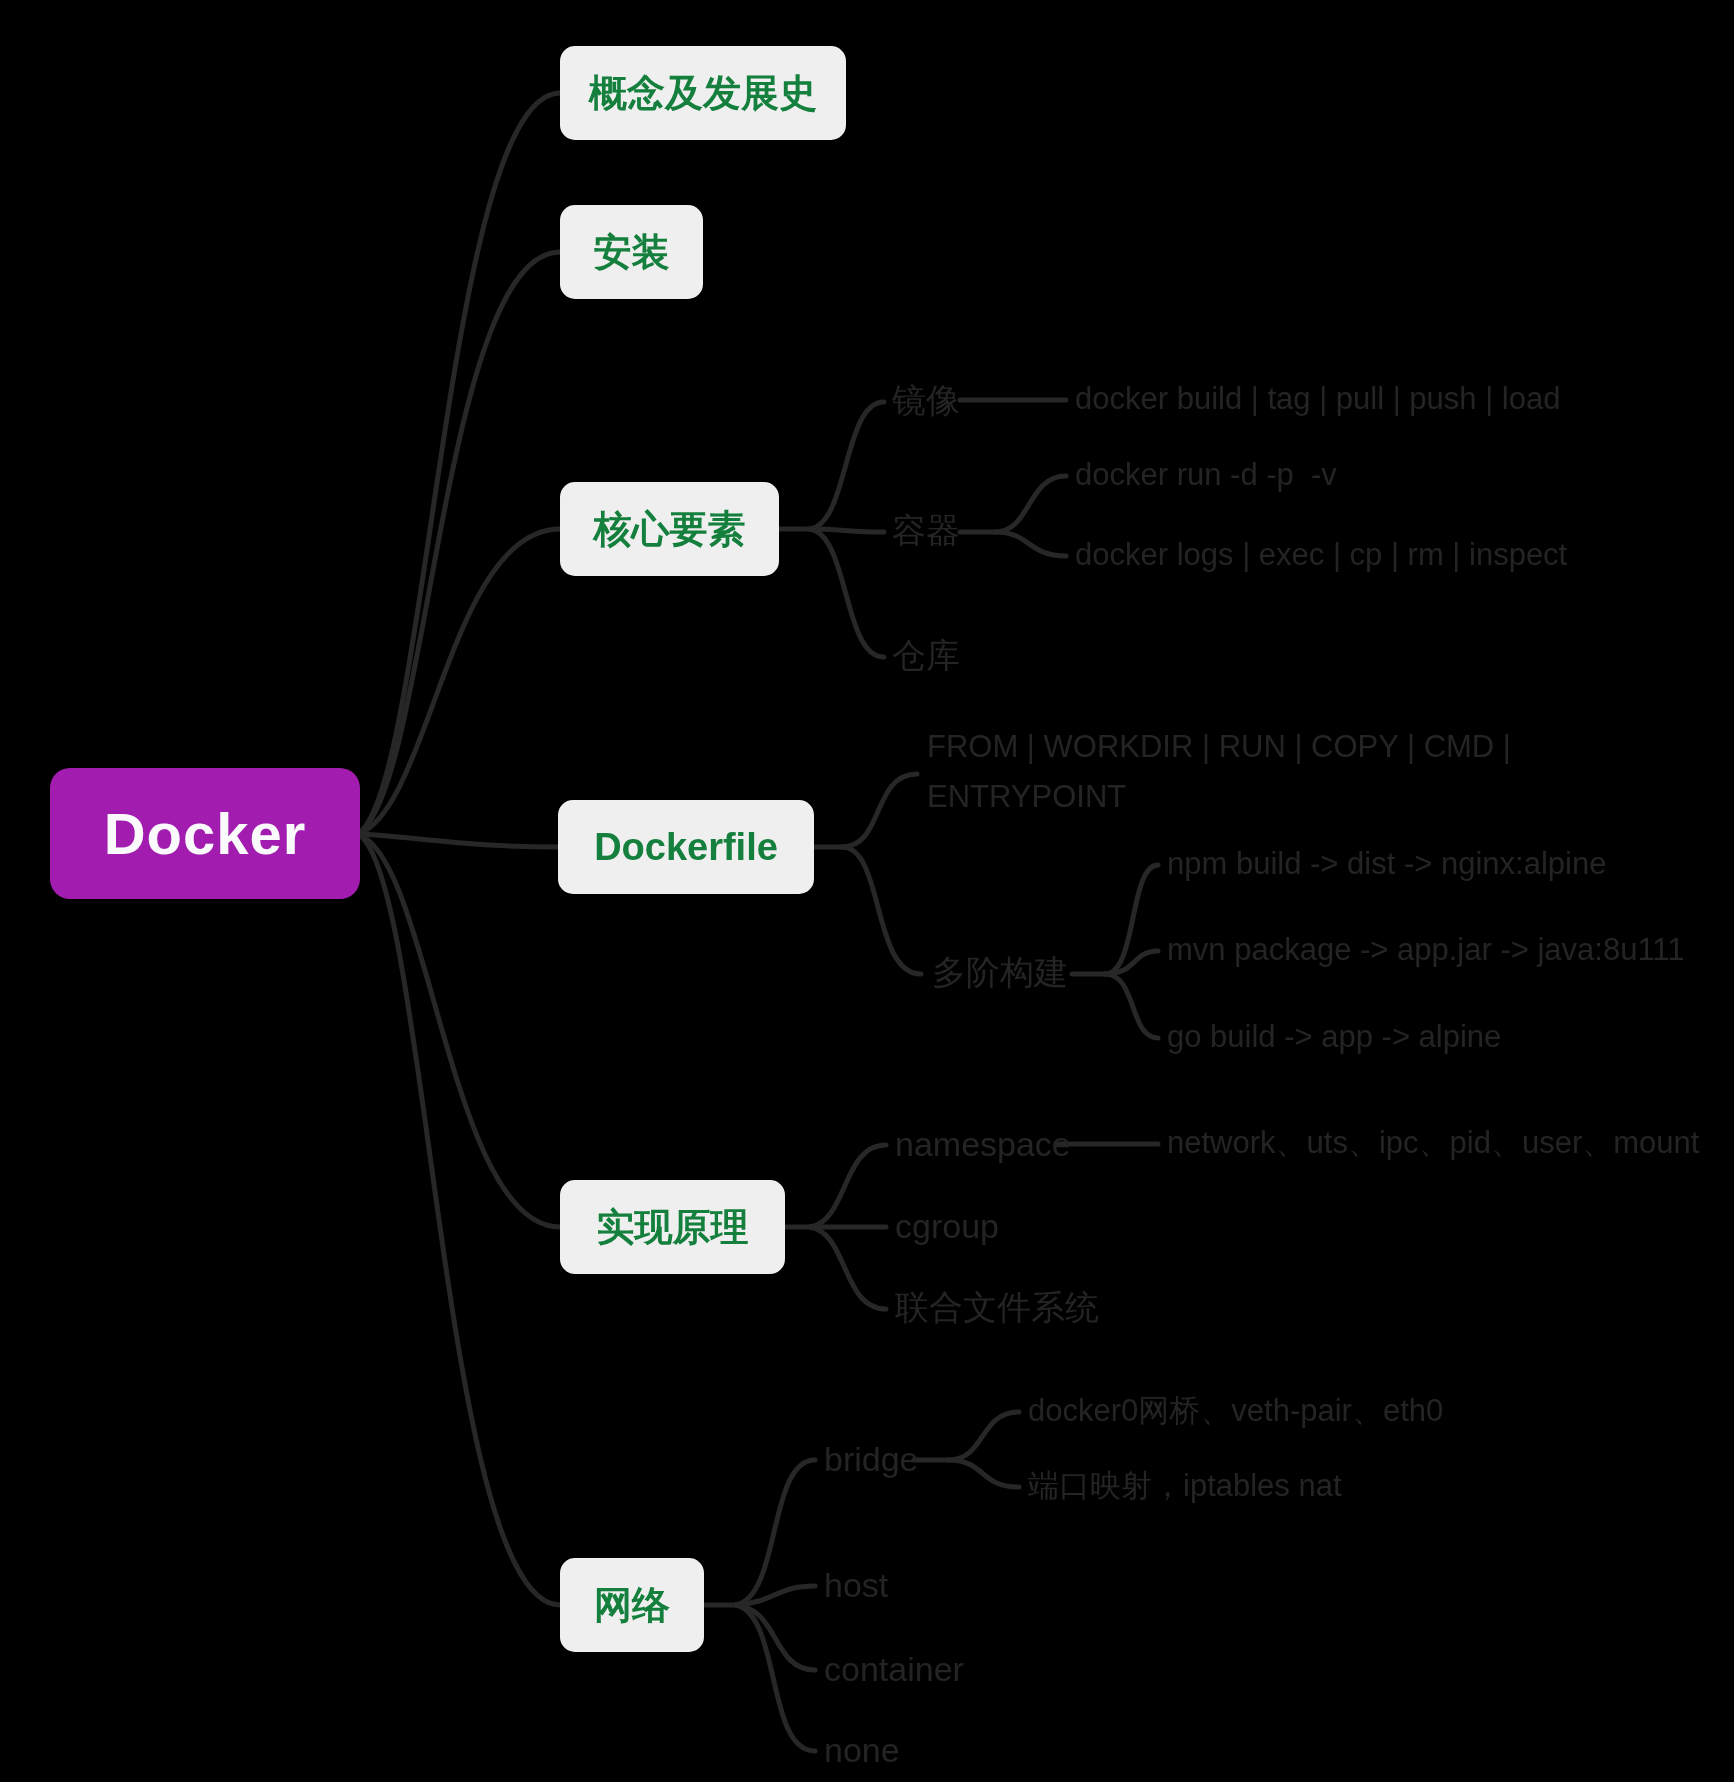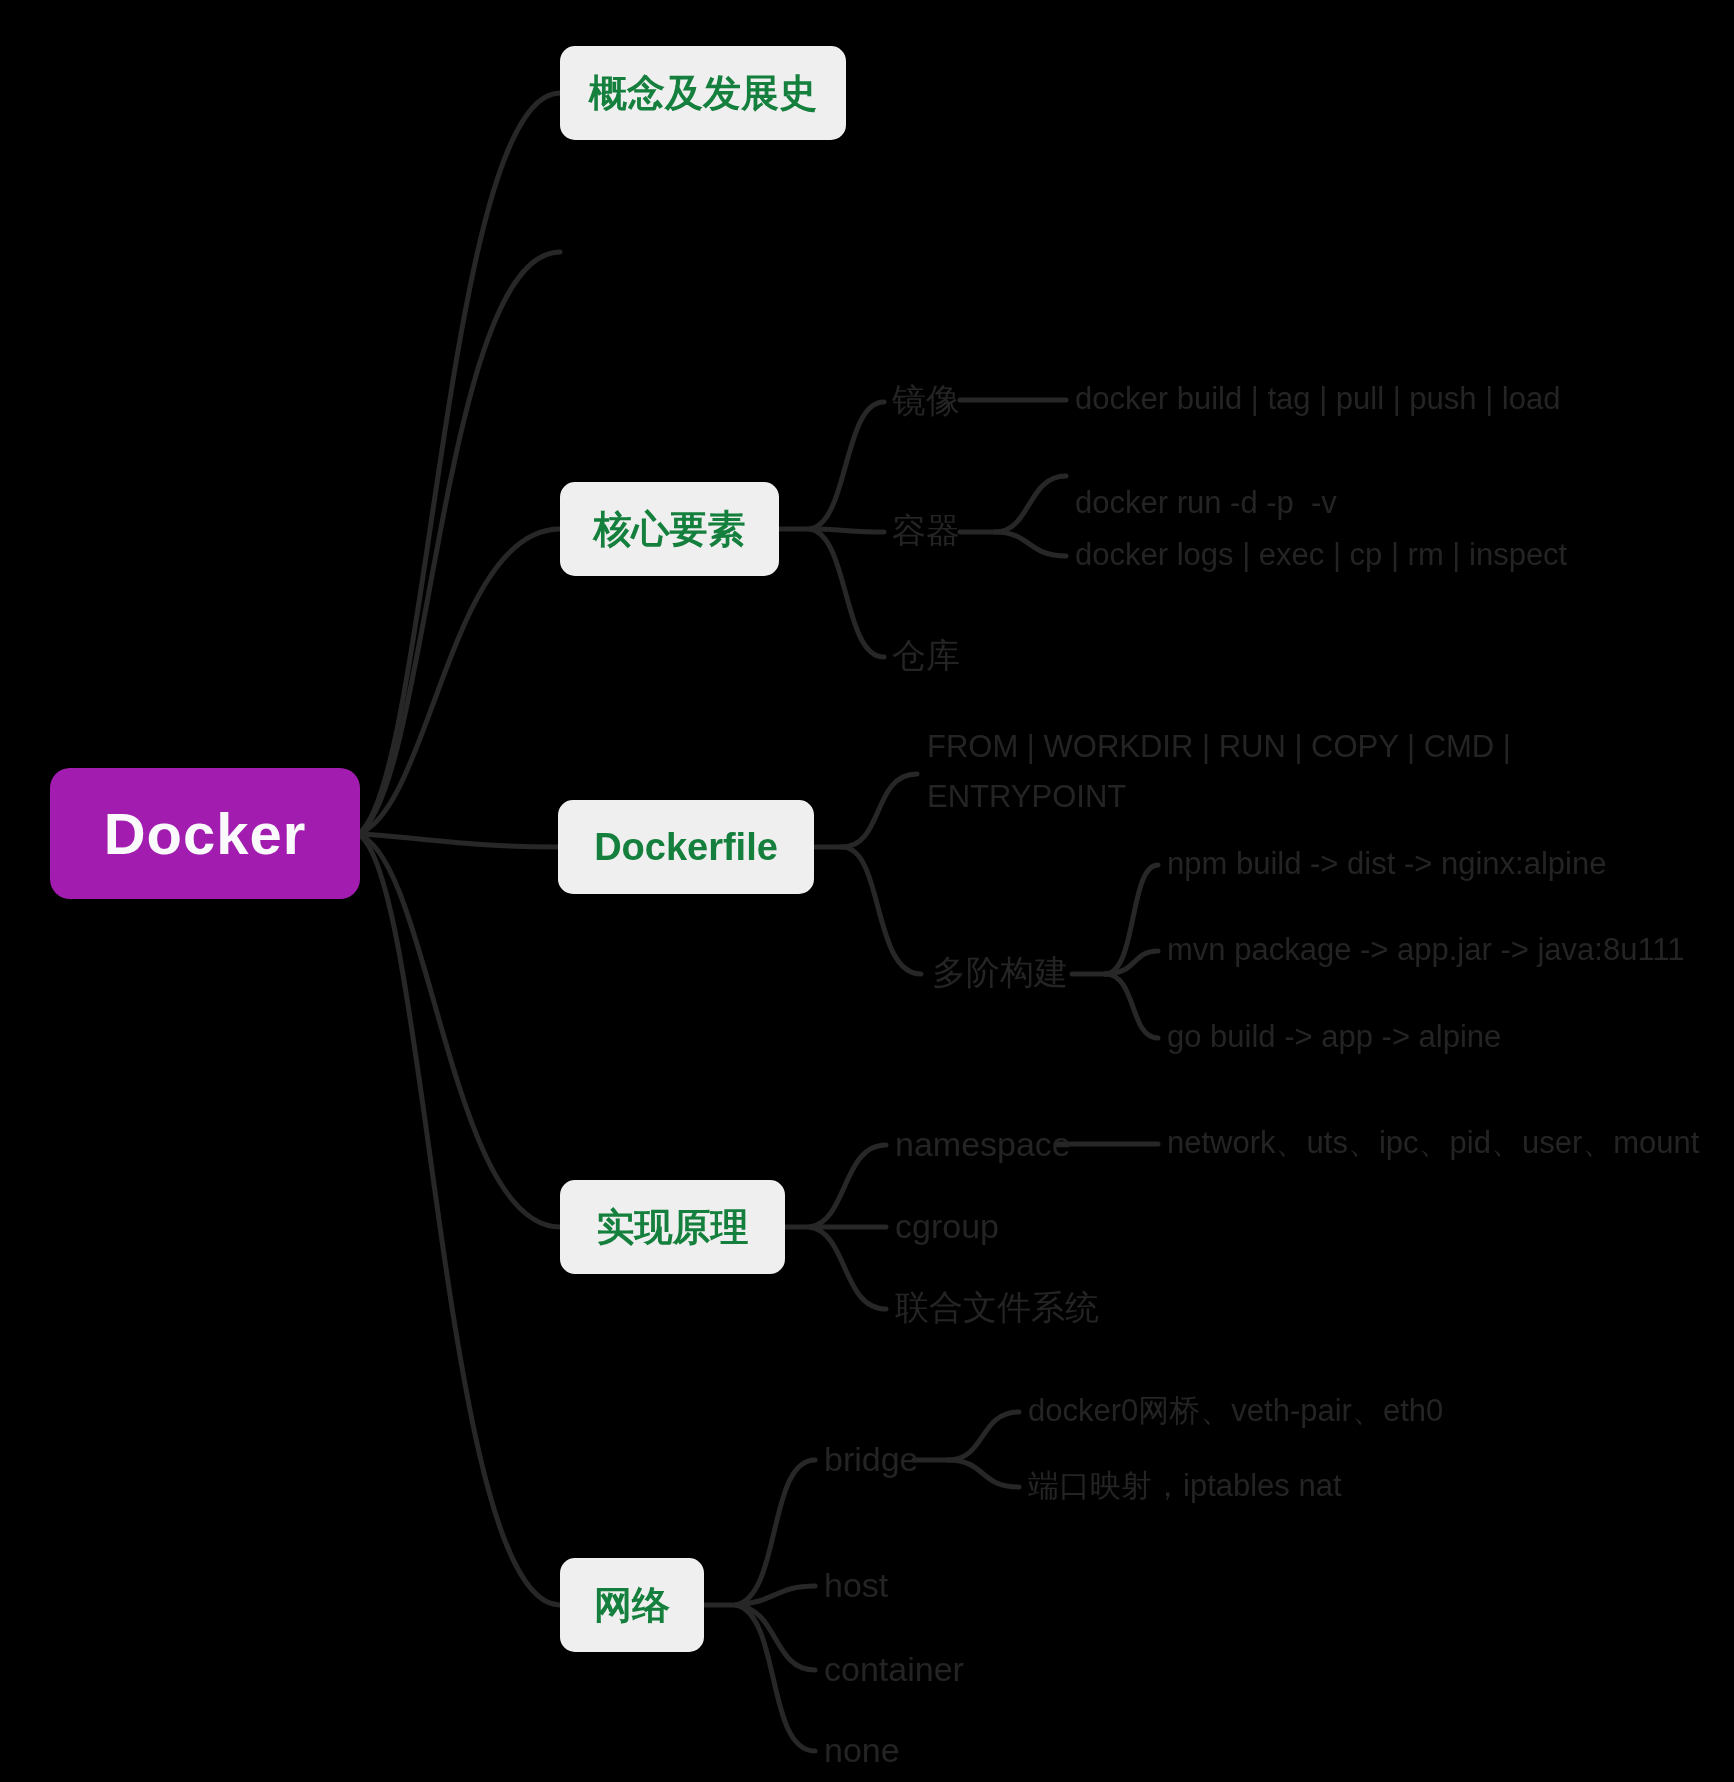--- a/index.html
+++ b/index.html
@@ -89,39 +89,42 @@
     <path d="M948,1460 C986,1460 979,1487 1019,1487"></path>
   </svg>
 
   <div class="node root" style="left:50px;top:768px;width:310px;height:131px;">
     <span>Docker</span>
   </div>
 
   <div class="node l1box" style="left:560px;top:46px;width:286px;height:94px;">
     <span>概念及发展史</span>
   </div>
+  <div class="node l1box" style="left:560px;top:205px;width:143px;height:94px;">
+    <span>安装</span>
+  </div>
   <div class="node l1box" style="left:560px;top:482px;width:219px;height:94px;">
     <span>核心要素</span>
   </div>
   <div class="node l1box" style="left:558px;top:800px;width:256px;height:94px;">
     <span>Dockerfile</span>
   </div>
   <div class="node l1box" style="left:560px;top:1180px;width:225px;height:94px;">
     <span>实现原理</span>
   </div>
   <div class="node l1box" style="left:560px;top:1558px;width:144px;height:94px;">
     <span>网络</span>
   </div>
 
   <div class="txt l2" style="left:892px;top:402px;">镜像</div>
   <div class="txt l2" style="left:892px;top:532px;">容器</div>
   <div class="txt l2" style="left:892px;top:657px;">仓库</div>
 
   <div class="txt l3" style="left:1075px;top:400px;">docker build | tag | pull | push | load</div>
-  <div class="txt l3" style="left:1075px;top:476px;margin-top:28px;">docker run -d -p  -v</div>
+  <div class="txt l3" style="left:1075px;top:476px;">docker run -d -p  -v</div>
   <div class="txt l3" style="left:1075px;top:556px;">docker logs | exec | cp | rm | inspect</div>
 
   <div class="txt l3 multiline" style="left:927px;top:774px;">FROM | WORKDIR | RUN | COPY | CMD |
 ENTRYPOINT</div>
   <div class="txt l2" style="left:932px;top:974px;">多阶构建</div>
 
   <div class="txt l3" style="left:1167px;top:865px;">npm build -&gt; dist -&gt; nginx:alpine</div>
   <div class="txt l3" style="left:1167px;top:951px;">mvn package -&gt; app.jar -&gt; java:8u111</div>
   <div class="txt l3" style="left:1167px;top:1038px;">go build -&gt; app -&gt; alpine</div>
 

